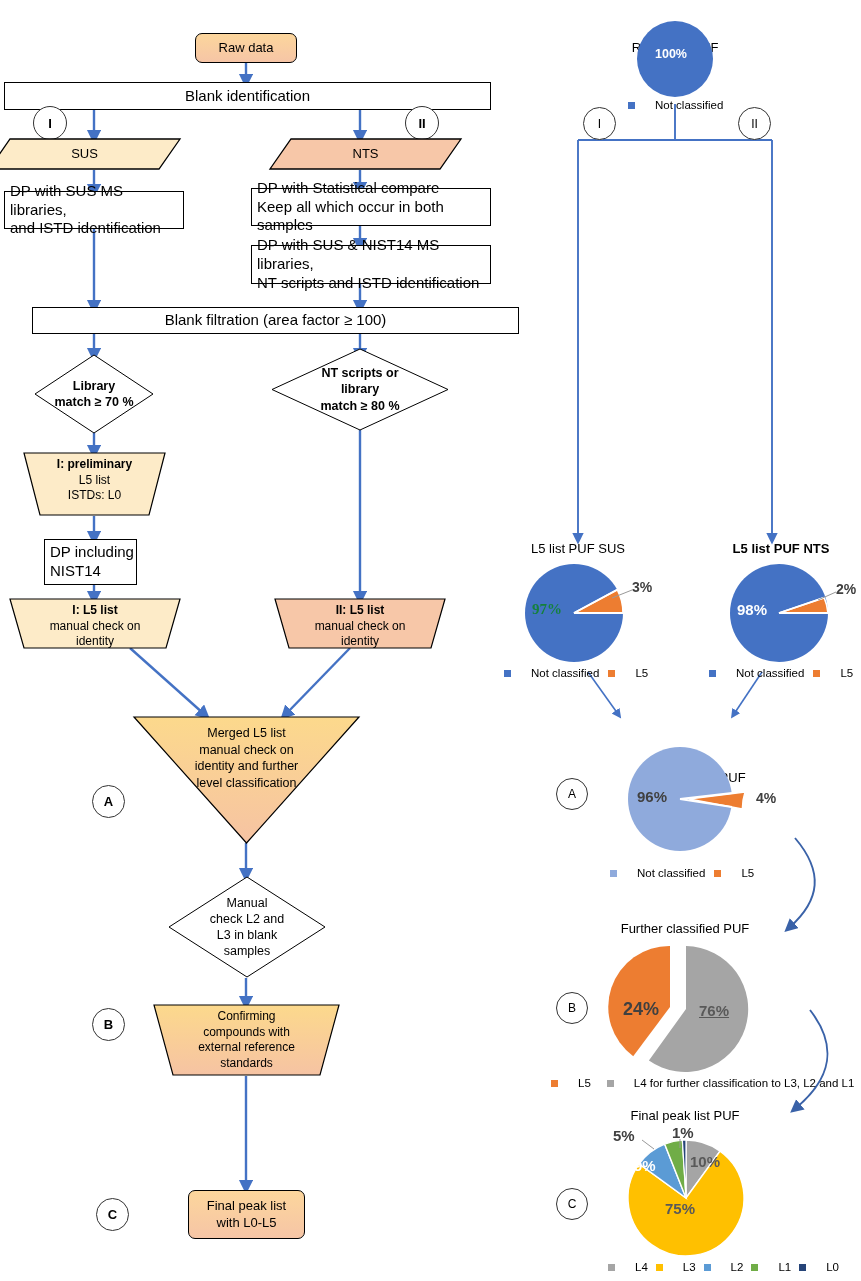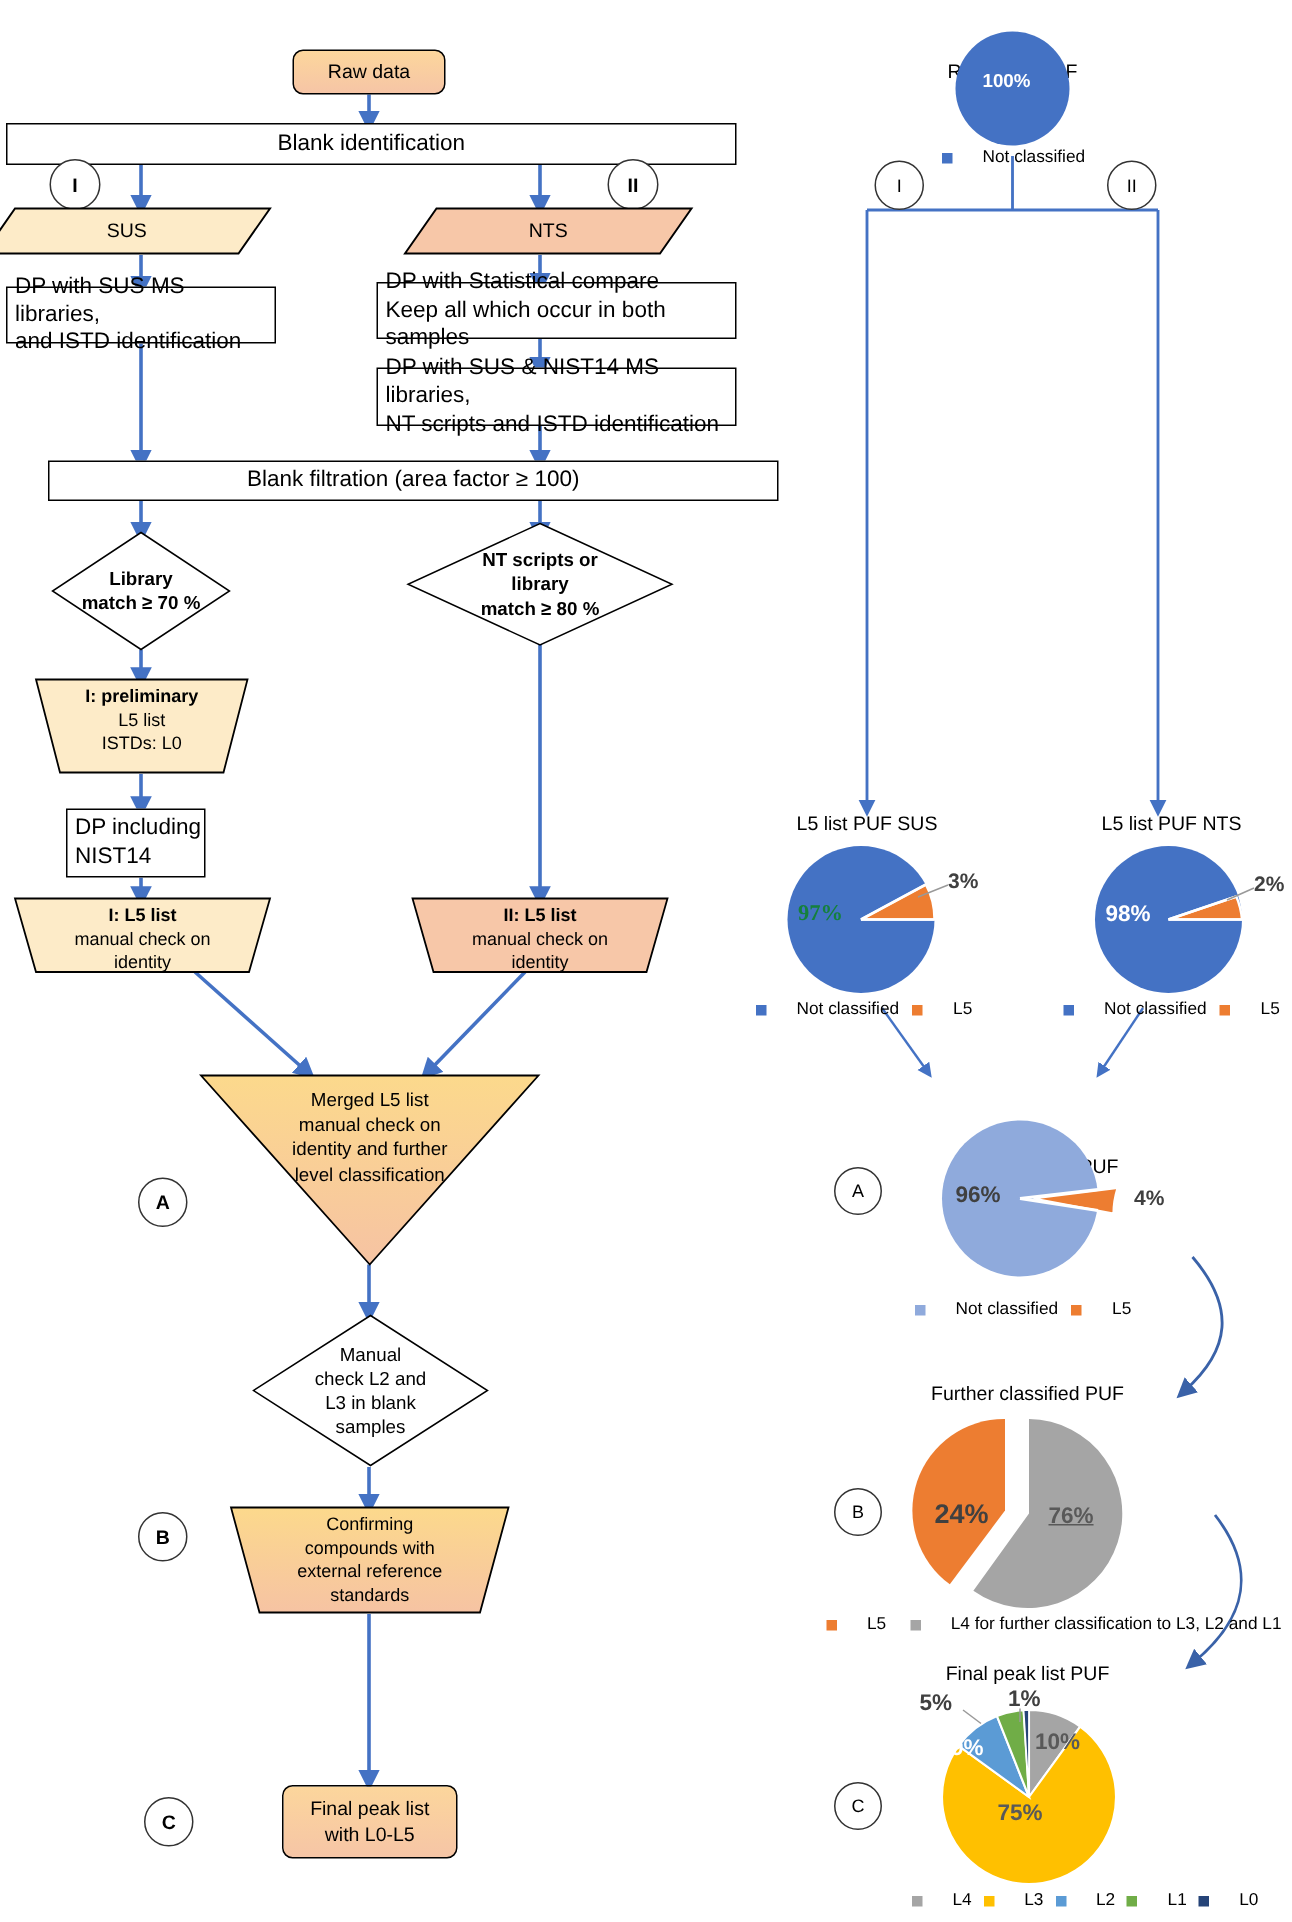--- a/index.html
+++ b/index.html
@@ -322,21 +322,21 @@
     <span class="li">
       <span class="swatch" style="background:#4472C4;"></span>
       <span>Not classified</span>
     </span>
     <span class="li">
       <span class="swatch" style="background:#ED7D31;"></span>
       <span>L5</span>
     </span>
   </div>
 
-  <div class="abs chart-title" style="left:701px;top:541px;width:160px;">L5 list PUF NTS</div>
+  <div class="abs chart-title" style="left:701px;top:541px;width:160px;font-weight:bold;">L5 list PUF NTS</div>
   <svg class="abs" style="left:729px;top:563px;width:100px;height:100px;" viewBox="0 0 100 100">
     <circle cx="50" cy="50" r="49" fill="#4472C4"></circle>
     <path d="M50,50 L99,50 A49,49 0 0,0 95.18,34.66 Z" fill="#ED7D31" stroke="#fff" stroke-width="1.6"></path>
     <line x1="50" y1="50" x2="99" y2="50" stroke="#fff" stroke-width="1.8"></line>
     <line x1="50" y1="50" x2="95.18" y2="34.66" stroke="#fff" stroke-width="1.8"></line>
   </svg>
   <div class="pielabel" style="left:737px;top:601px;color:#fff;font-size:15px;">98%</div>
   <div class="pielabel" style="left:836px;top:581px;color:#404040;font-size:14px;">2%</div>
   <svg class="abs" style="left:818px;top:590px;width:22px;height:12px;">
     <line x1="0" y1="10" x2="18" y2="2" stroke="#999" stroke-width="1"></line>

